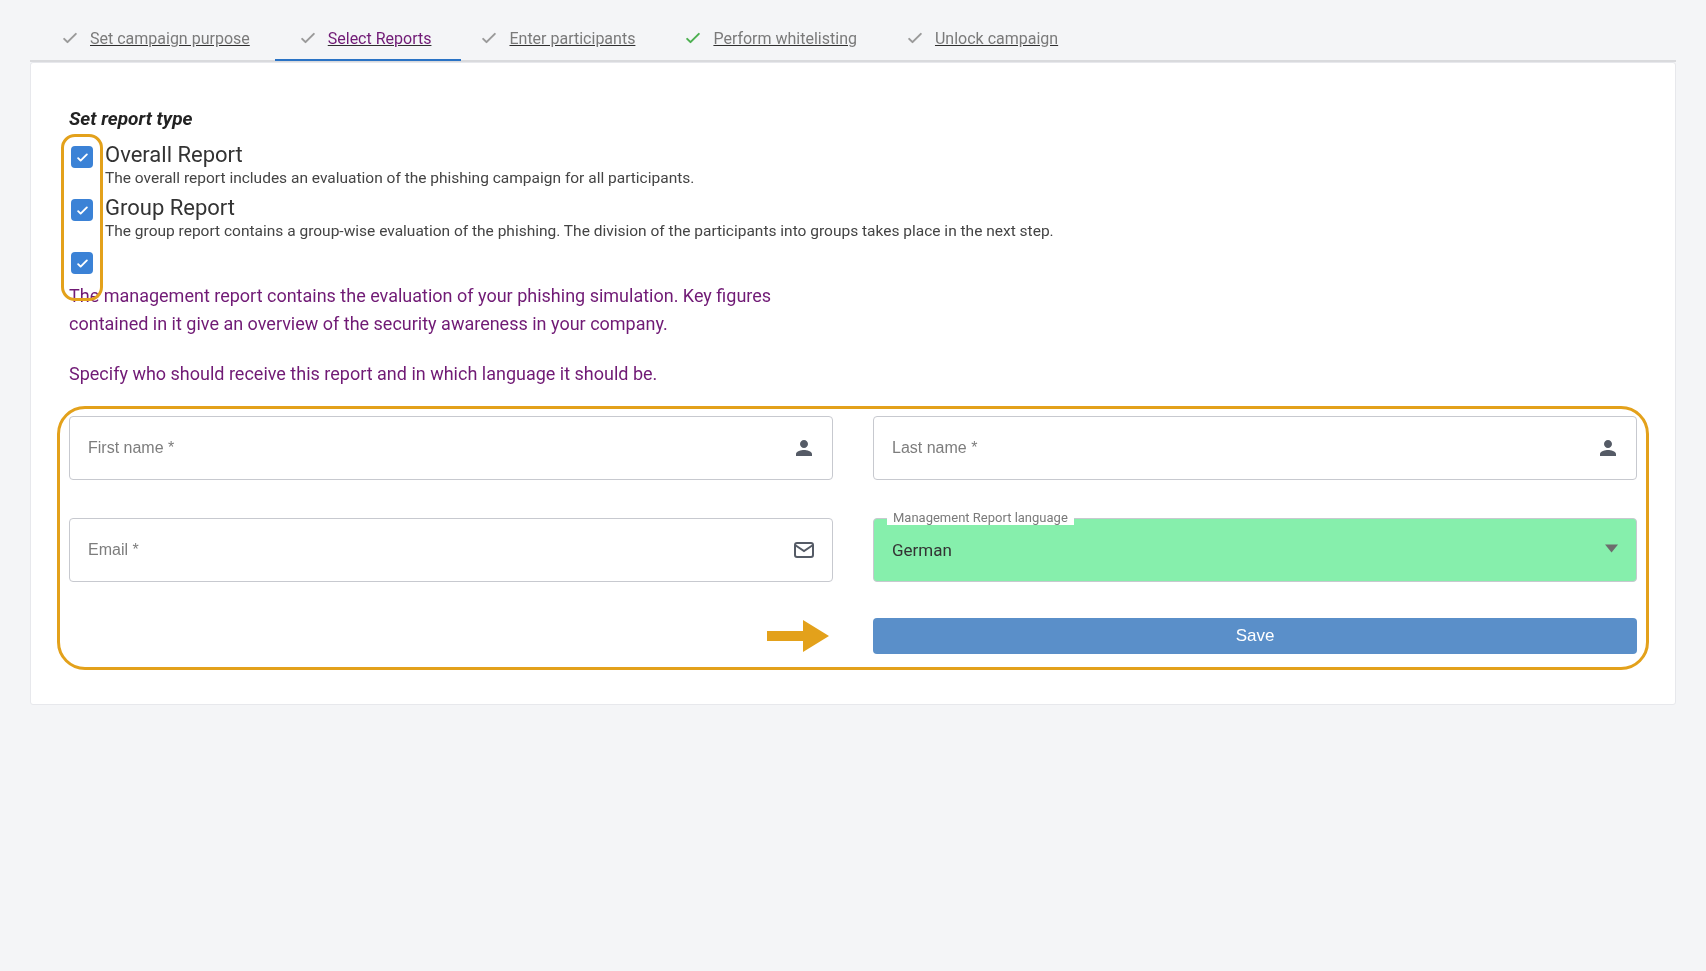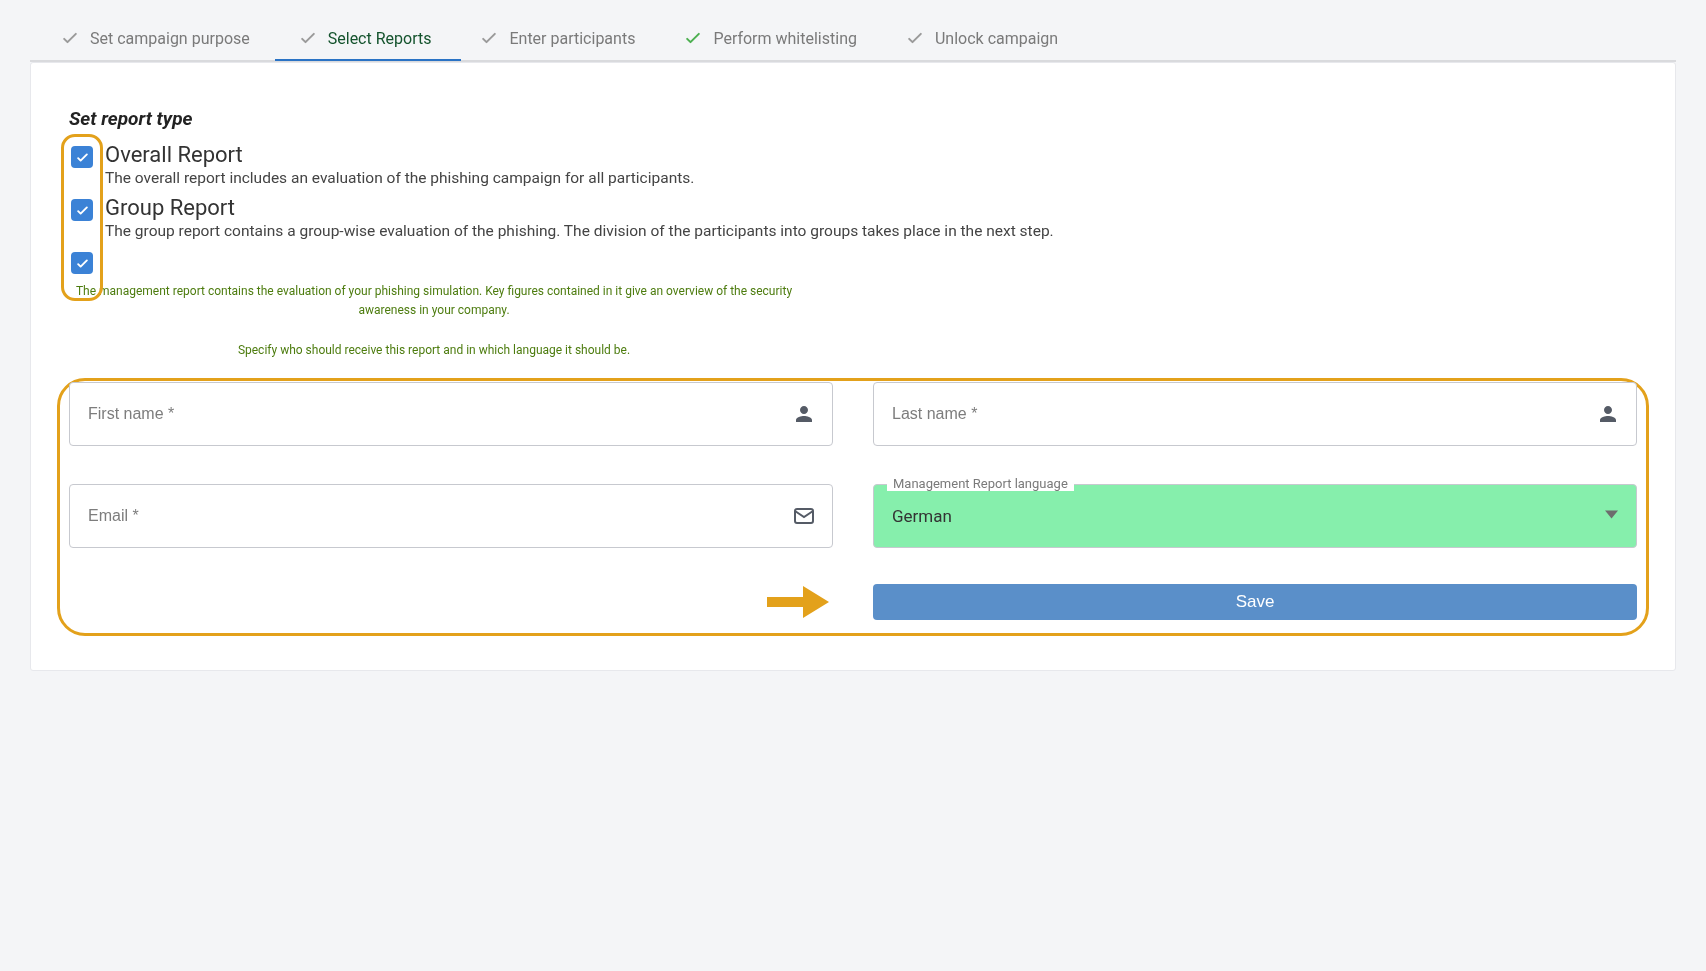--- a/index.html
+++ b/index.html
@@ -12,31 +12,32 @@
     height: 971px;
     overflow: hidden;
     padding: 0 30px;
   }
 
   
   .stepper {
     display: flex;
     gap: 48px;
     padding: 28px 30px 12px 30px;
+    text-decoration: underline;
   }
   .step {
     display: flex;
     align-items: center;
     gap: 10px;
     color: #7a7a7a;
     font-size: 16px;
     cursor: pointer;
   }
   .step svg { width: 20px; height: 20px; }
-  .step.active { color: #14532d; }
+  .step.active { color: #701a75; }
   .step.green svg path { stroke: #4caf50; }
   .step-underline {
     height: 2px;
     background: #d9dadd;
     position: relative;
   }
   .step-underline .active-bar {
     position: absolute;
     left: 245px;
     width: 186px;
@@ -95,32 +96,32 @@
     margin-top: 4px;
     cursor: pointer;
   }
   .checkbox svg { width: 15px; height: 15px; }
   .check-content .title { font-size: 22px; color: #333; margin-bottom: 2px; }
   .check-content .desc { font-size: 15.5px; color: #444; }
 
   
   .recipient-heading { margin-top: 30px; margin-bottom: 14px; }
   .recipient-text {
-    font-size: 12px;
-    color: #4d7c0f;
+    font-size: 18px;
+    color: #701a75;
     line-height: 1.55;
     max-width: 730px;
     margin-bottom: 22px;
-    text-align: center;
   }
   .recipient-text + .recipient-text { margin-top: 0; }
 
   
   .form-area-wrapper {
     position: relative;
+    padding-top: 6px;
   }
   .annot-form {
     position: absolute;
     left: -12px;
     right: -12px;
     top: -4px;
     bottom: -16px;
     border: 3px solid #e3a11b;
     border-radius: 28px;
     pointer-events: none;

